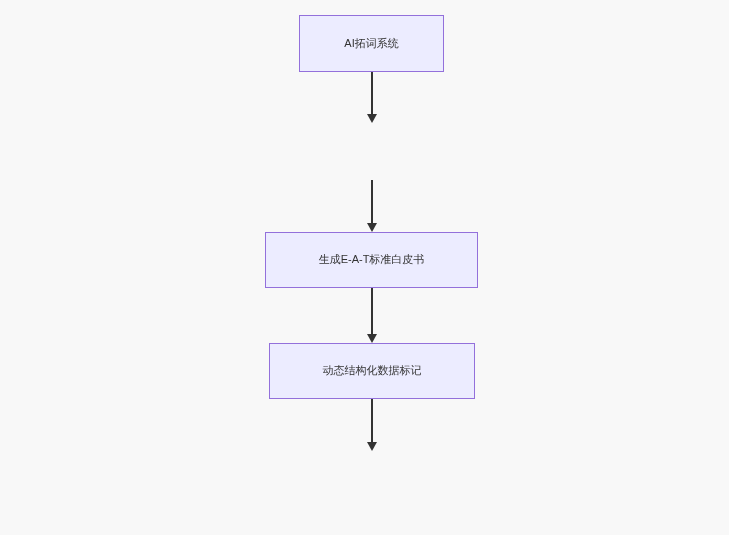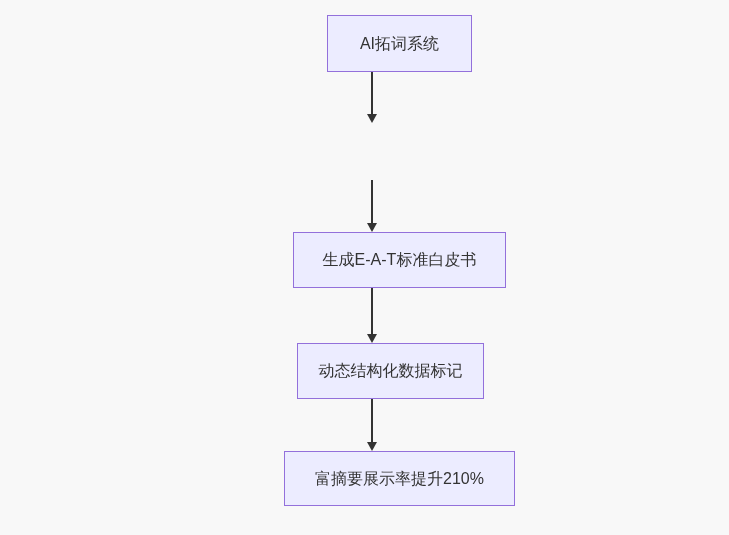--- a/index.html
+++ b/index.html
@@ -15,30 +15,29 @@
     height: 535px;
   }
   .node {
     position: absolute;
     display: flex;
     align-items: center;
     justify-content: center;
     background: var(--node-fill, #ECECFF);
     border: 1.5px solid var(--node-border, #9370DB);
     color: var(--text-color, #333333);
-    font-size: 16px;
+    font-size: 11px;
     line-height: 1.2;
     text-align: center;
     white-space: nowrap;
-    margin-left: 28px;
   }
   .node-1 { left: 299px; top: 15px;  width: 145px; height: 57px; }
   .node-2 { left: 275px; top: 123px; width: 193px; height: 57px; }
   .node-3 { left: 265px; top: 232px; width: 213px; height: 56px; }
-  .node-4 { left: 269px; top: 343px; width: 187px; height: 56px; }
+  .node-4 { left: 269px; top: 343px; width: 206px; height: 56px; }
   .node-5 { left: 256px; top: 451px; width: 231px; height: 55px; }
   .arrow {
     position: absolute;
     left: 365px;
     width: 14px;
     display: block;
   }
   .arrow-1 { top: 72px;  height: 51px; }
   .arrow-2 { top: 180px; height: 52px; }
   .arrow-3 { top: 288px; height: 55px; }
@@ -78,17 +77,14 @@
 
   <div class="node node-4">
     <span class="node-label">动态结构化数据标记</span>
   </div>
 
   <svg class="arrow arrow-4" viewBox="0 0 14 52" xmlns="http://www.w3.org/2000/svg">
     <line x1="7" y1="0" x2="7" y2="44"></line>
     <polygon points="2,43 12,43 7,52"></polygon>
   </svg>
 
-  <div class="node node-5">
-    <span class="node-label">富摘要展示率提升210%</span>
-  </div>
 
 </div>
 
 </body></html>

